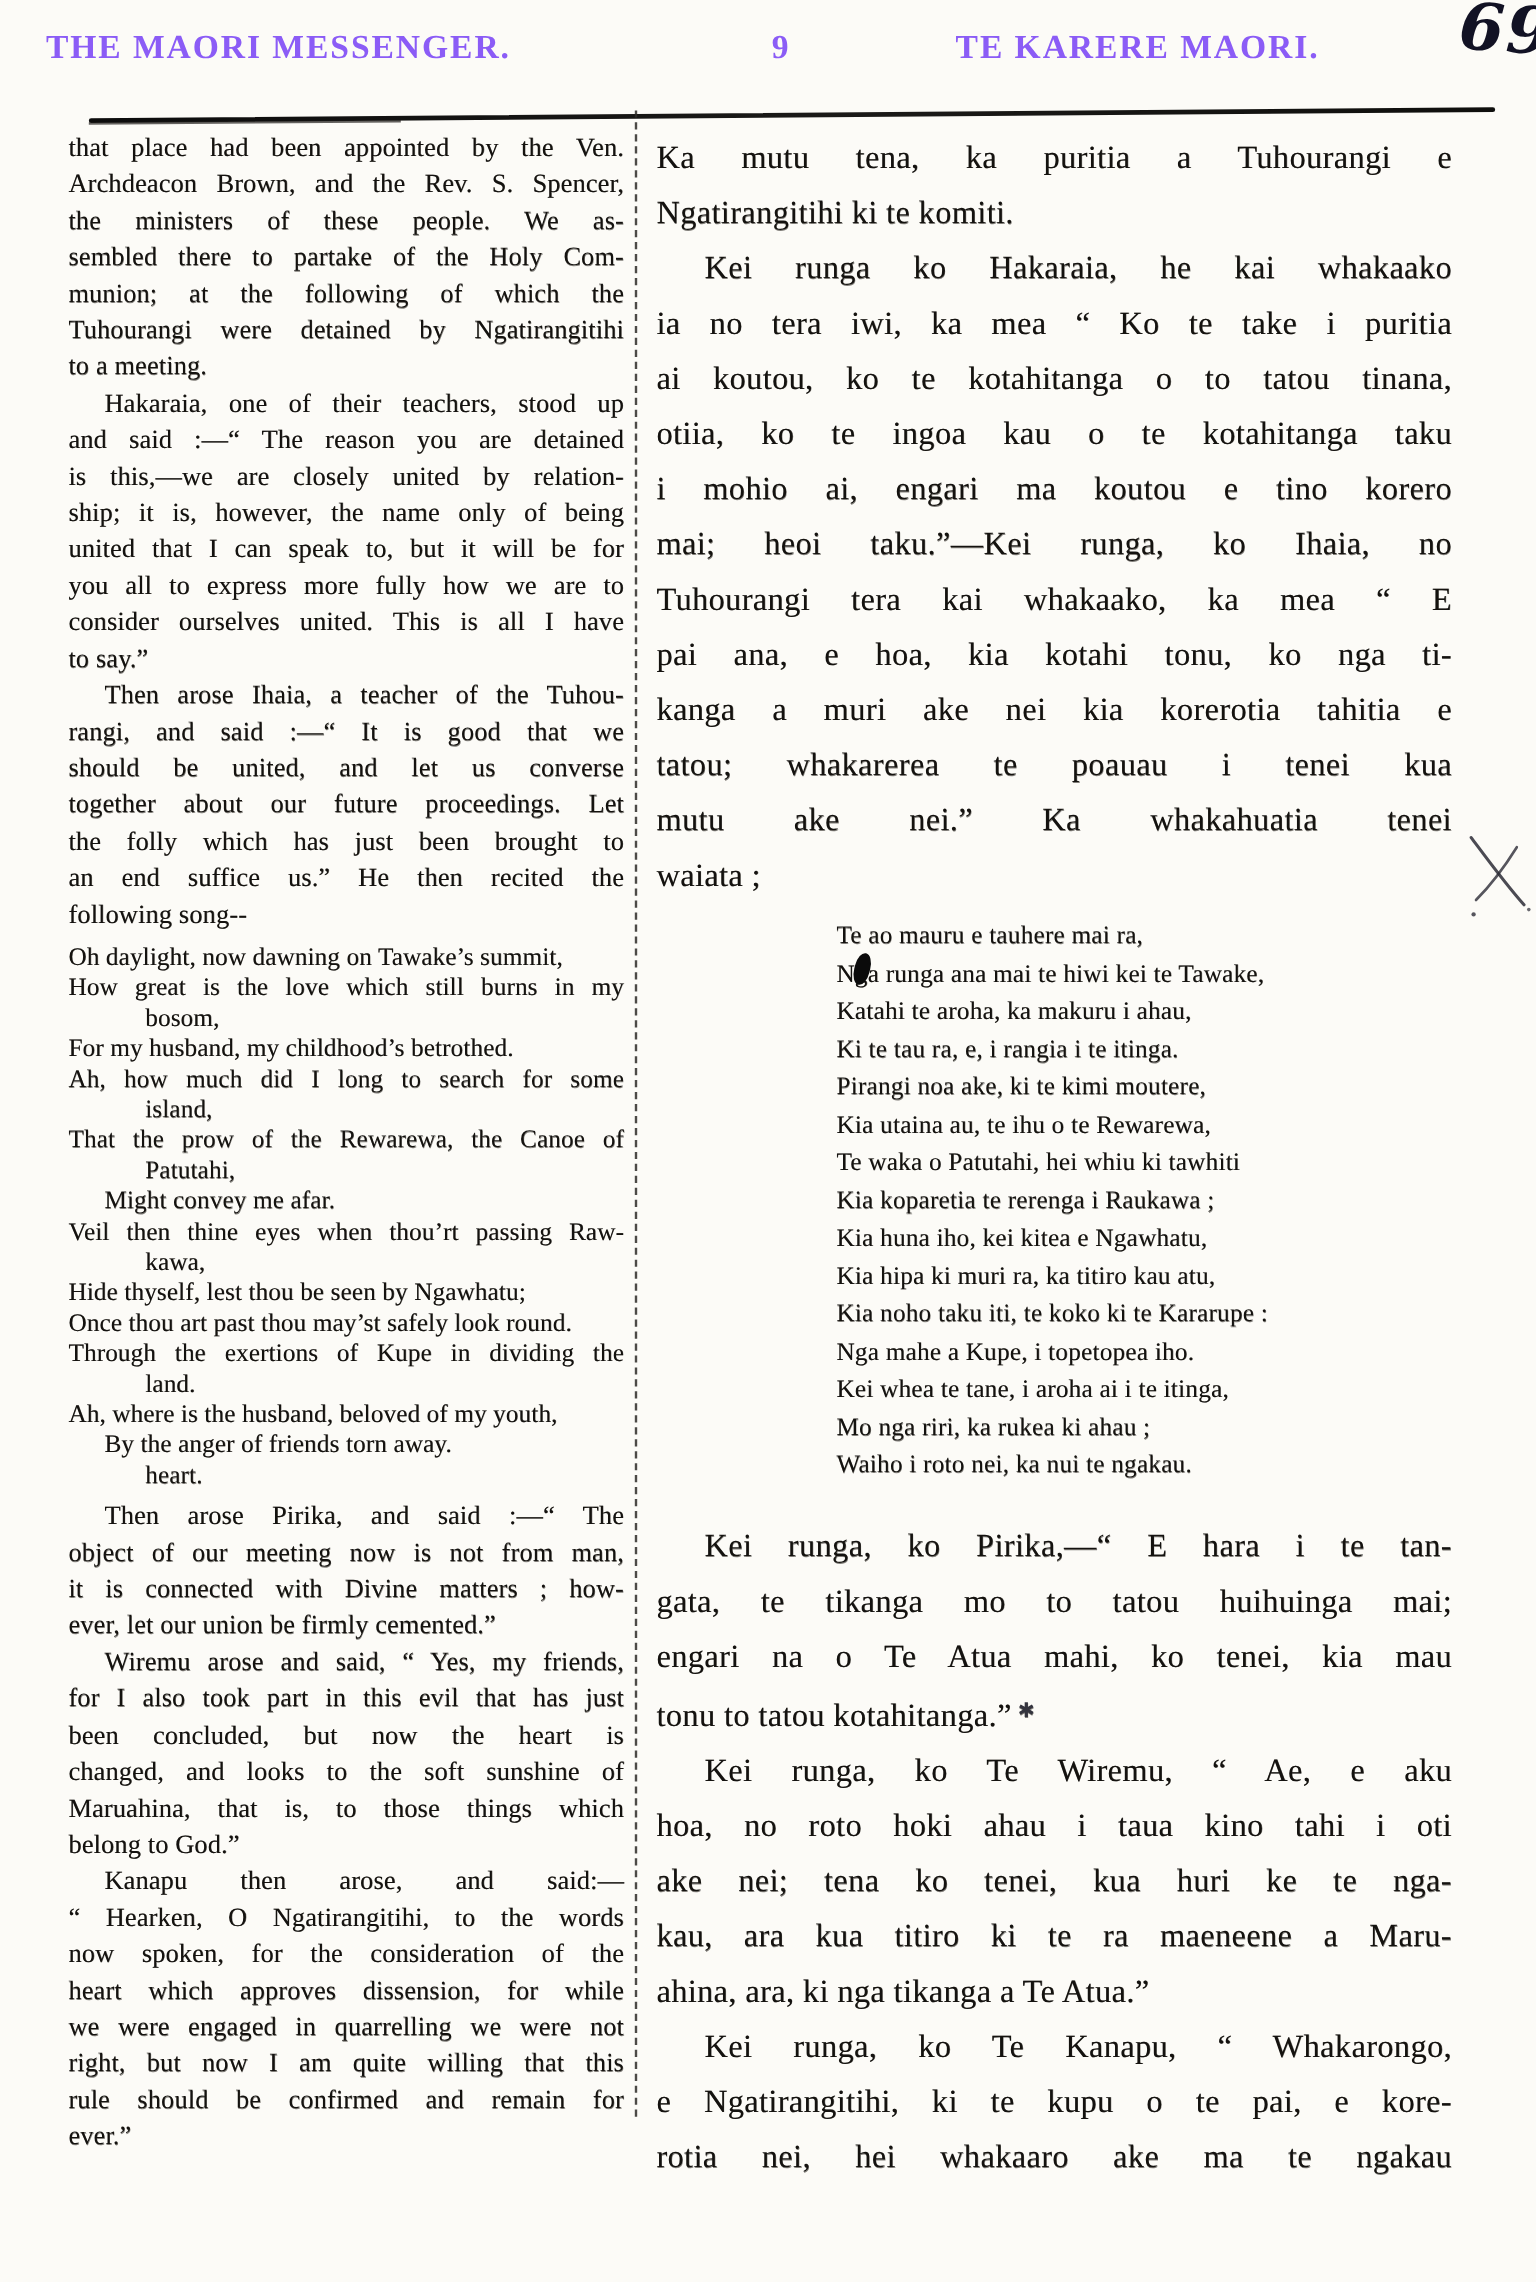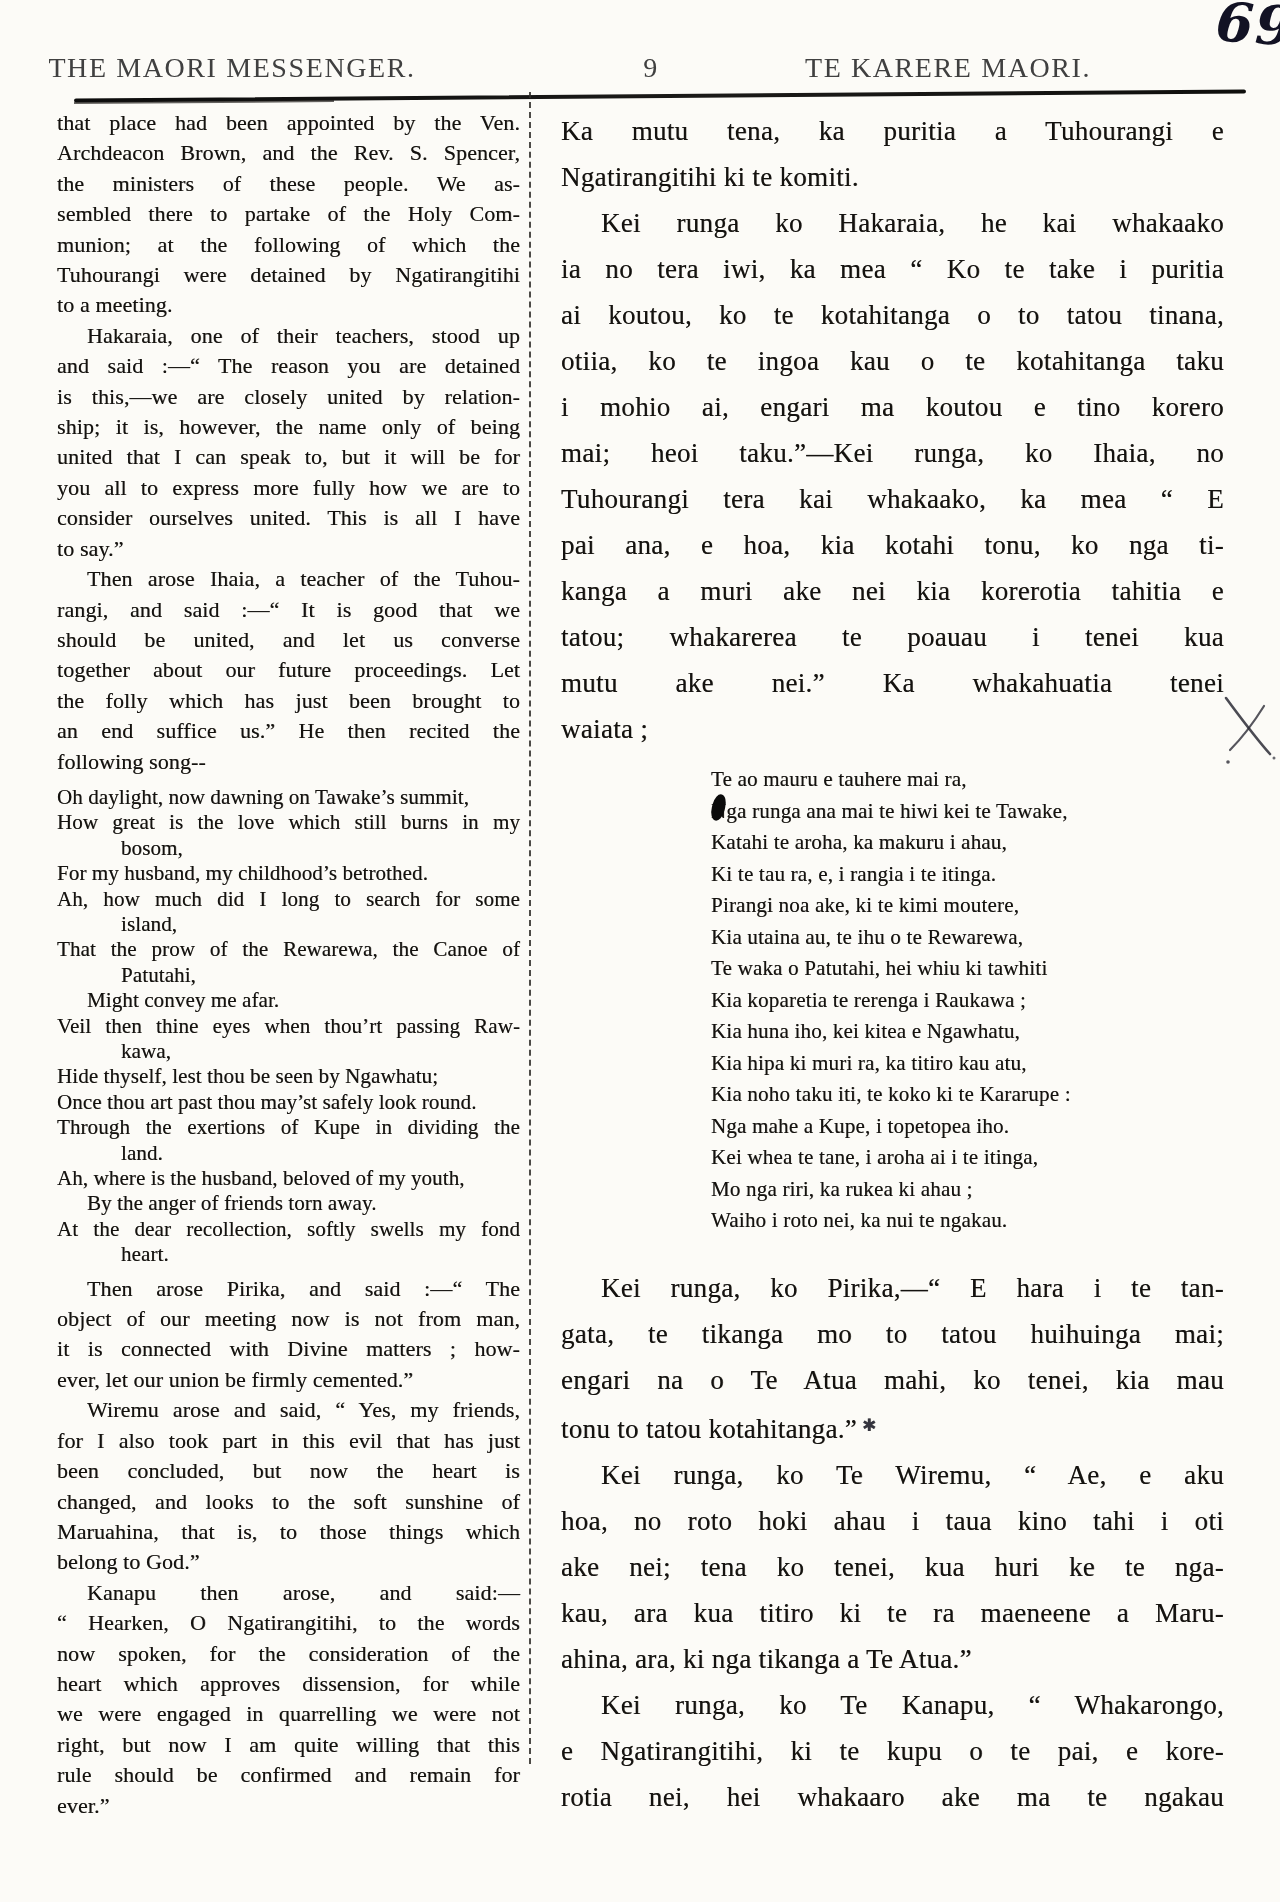--- a/index.html
+++ b/index.html
@@ -5,43 +5,43 @@
   html,body { margin:0; padding:0; background:#e8e6e0; }
   .page {
     position:relative; width:1280px; height:1902px; margin:0 auto;
     background:#fcfbf7; overflow:hidden;
     font-family:"Liberation Serif", serif; color:#14120f;
   }
   .textcol { text-shadow:0.35px 0.3px 0.2px rgba(28,24,18,0.55); }
 
   
   .hdr-title {
-    position:absolute; top:52px; transform:translateX(-50%);
-    font-weight:normal; font-size:28px; letter-spacing:1.6px; white-space:nowrap;
-    color:#404040;
+    position:absolute; top:24px; transform:translateX(-50%);
+    font-weight:bold; font-size:28px; letter-spacing:1.6px; white-space:nowrap;
+    color:#8b5cf6;
   }
   .hrule {
     position:absolute; left:74px; top:94px; width:1172px; height:3.5px;
     background:linear-gradient(90deg,#0c0c0c 0%,#1b1a18 55%,#0f0f0d 100%);
     transform:rotate(-0.45deg); border-radius:2px;
   }
   .hrule2 {
     position:absolute; left:74px; top:101px; width:260px; height:2px;
     background:#23211e; transform:rotate(-0.4deg); opacity:.7;
   }
   .divider {
     position:absolute; left:529px; top:92px; height:1672px; width:0;
     border-left:2.5px dashed #2e2c28; opacity:.85;
   }
 
   
   .eng { position:absolute; left:57px; top:108px; width:463px;
          font-size:22px; line-height:30.4px; letter-spacing:0.1px; }
   .mao { position:absolute; left:547px; top:108px; width:663px;
-         font-size:27px; line-height:46px; letter-spacing:0.3px;margin-left:14px; }
+         font-size:27px; line-height:46px; letter-spacing:0.3px; }
 
   .line { text-align:left; }
   .just { text-align:justify; text-align-last:justify; -moz-text-align-last:justify; }
   .eng .first-ind { text-indent:30px; }
   .mao .first-ind { text-indent:40px; }
 
   .song-block { font-size:21px; line-height:25.4px; margin:8px 0 6px 0; }
   .mao .song-block { font-size:21px; line-height:31.5px; margin:12px 0 28px 150px; letter-spacing:0.2px; }
   .s-ind0 { padding-left:0; }
   .s-ind1 { padding-left:30px; }
@@ -120,21 +120,20 @@
         <div class="line s-ind2">Patutahi,</div>
         <div class="line s-ind1">Might convey me afar.</div>
         <div class="line s-ind0 just">Veil then thine eyes when thou’rt passing Raw-</div>
         <div class="line s-ind2">kawa,</div>
         <div class="line s-ind0">Hide thyself, lest thou be seen by Ngawhatu;</div>
         <div class="line s-ind0">Once thou art past thou may’st safely look round.</div>
         <div class="line s-ind0 just">Through the exertions of Kupe in dividing the</div>
         <div class="line s-ind2">land.</div>
         <div class="line s-ind0">Ah, where is the husband, beloved of my youth,</div>
         <div class="line s-ind1">By the anger of friends torn away.</div>
-        <div class="line s-ind0 just">At the dear recollection, softly swells my fond</div>
         <div class="line s-ind2">heart.</div>
       </div>
       <div class="para-block">
         <div class="line first-ind just">Then arose Pirika, and said :—“ The</div>
         <div class="line just">object of our meeting now is not from man,</div>
         <div class="line just">it is connected with Divine matters ; how-</div>
         <div class="line">ever, let our union be firmly cemented.”</div>
       </div>
       <div class="para-block">
         <div class="line first-ind just">Wiremu arose and said, “ Yes, my friends,</div>

